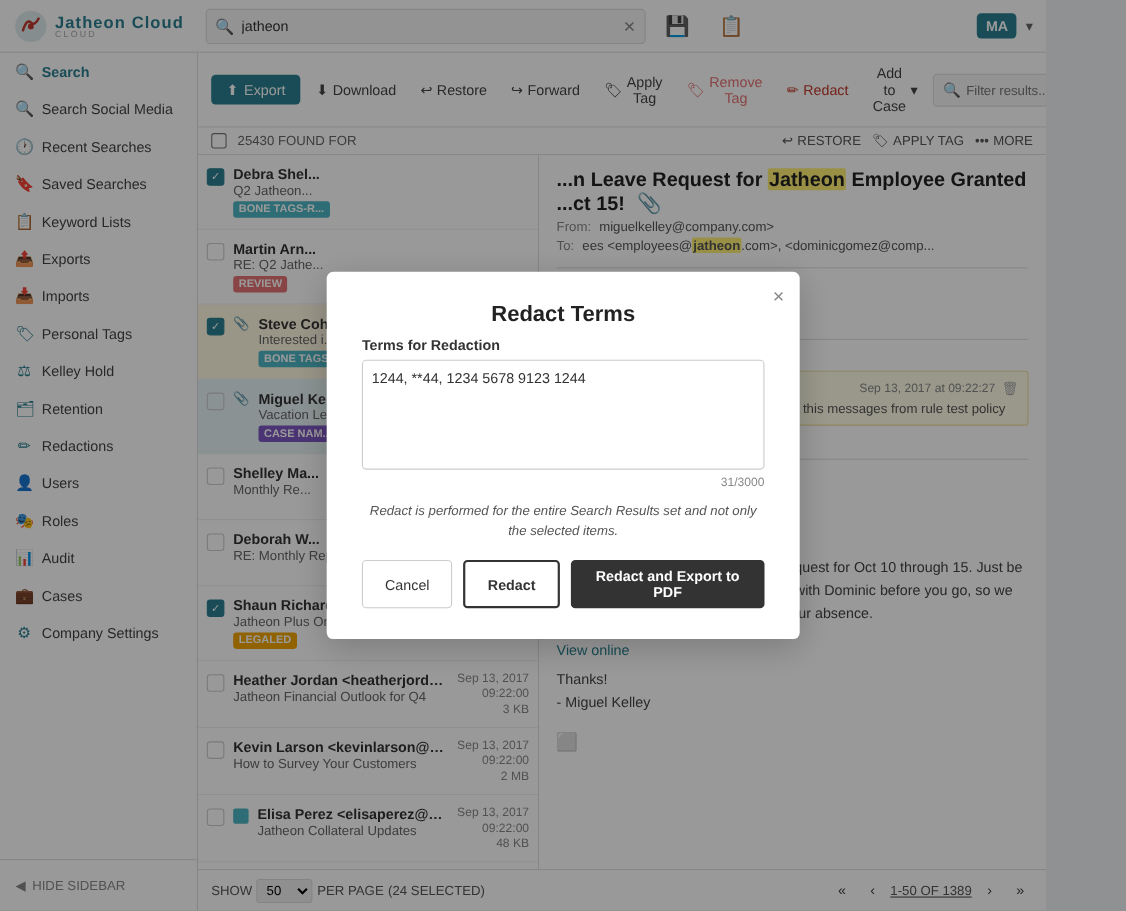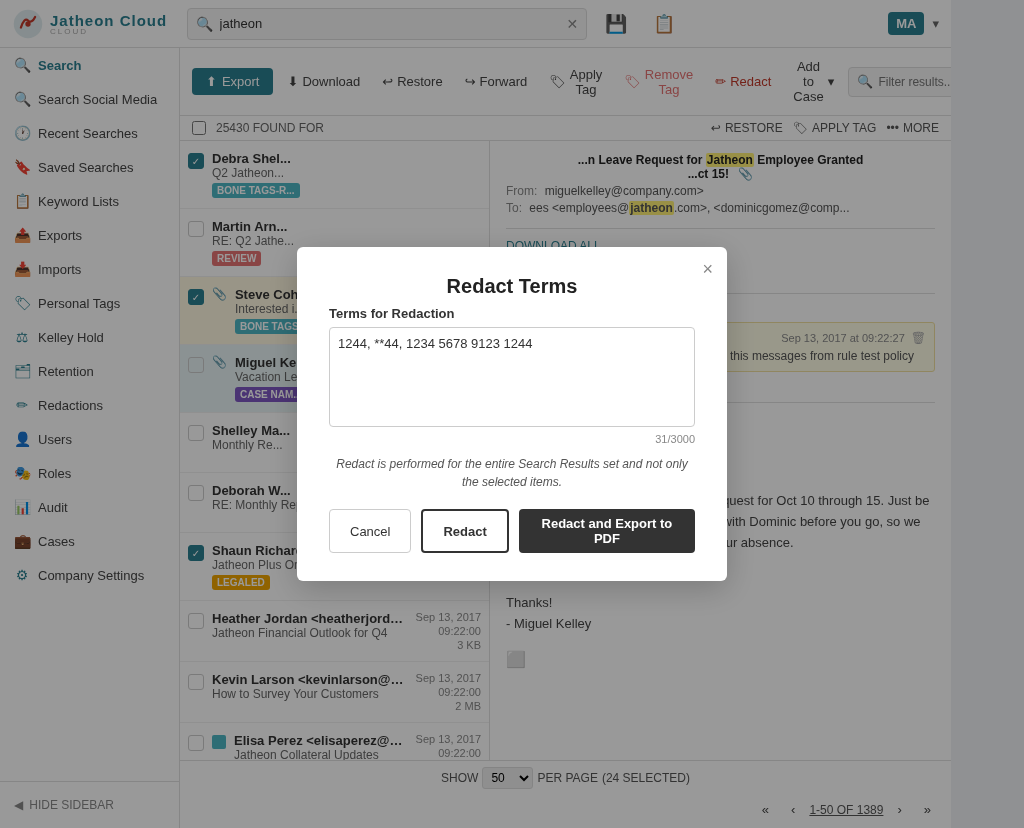--- a/index.html
+++ b/index.html
@@ -64,21 +64,21 @@
     .tag-legaled { background: #f0a500; }
     .email-right { display: flex; flex-direction: column; align-items: flex-end; gap: 2px; flex-shrink: 0; }
     .email-date { font-size: 11px; color: #888; }
     .email-size { font-size: 11px; color: #888; }
     .attach-icon { color: #aaa; font-size: 12px; }
     .tag-icon { color: #4db6c4; font-size: 12px; }
 
     
     .detail-panel { flex: 1; overflow-y: auto; background: #fff; padding: 12px 16px; }
     .detail-header { border-bottom: 1px solid #e0e0e0; padding-bottom: 10px; margin-bottom: 10px; }
-    .detail-subject { font-size: 12px; font-weight: 600; color: #222; text-align: center; }
+    .detail-subject { font-size: 18px; font-weight: 600; color: #222; }
     .highlight { background: #fff176; font-weight: 700; border-radius: 2px; padding: 0 1px; }
     .clip-icon { color: #aaa; margin-left: 6px; }
     .detail-field { font-size: 12px; color: #555; margin: 3px 0; }
     .detail-label { color: #888; margin-right: 4px; }
     .detail-actions { display: flex; gap: 8px; margin-bottom: 8px; align-items: center; }
     .btn-detail { font-size: 12px; border: none; background: none; color: #2a7f8f; cursor: pointer; }
     .attachments { display: flex; gap: 10px; margin: 8px 0; flex-wrap: wrap; }
     .attachment { display: flex; align-items: center; gap: 4px; background: #f5f5f5; border-radius: 3px; padding: 4px 8px; font-size: 12px; }
     .notes-section { margin-top: 10px; border-top: 1px solid #e0e0e0; padding-top: 8px; }
     .notes-title { font-size: 12px; font-weight: 700; color: #666; margin-bottom: 6px; }
@@ -108,21 +108,21 @@
     .char-count { text-align: right; font-size: 11px; color: #888; margin-top: 3px; margin-bottom: 10px; }
     .modal-note { font-size: 12px; color: #555; text-align: center; line-height: 1.5; margin-bottom: 18px; font-style: italic; }
     .modal-actions { display: flex; justify-content: center; gap: 10px; }
     .btn-cancel { background: none; border: 1px solid #ccc; border-radius: 4px; padding: 7px 20px; font-size: 13px; cursor: pointer; color: #333; }
     .btn-redact { background: none; border: 2px solid #333; border-radius: 4px; padding: 7px 20px; font-size: 13px; font-weight: 600; cursor: pointer; color: #333; }
     .btn-redact-export { background: #333; border: none; border-radius: 4px; padding: 7px 20px; font-size: 13px; font-weight: 600; cursor: pointer; color: #fff; }
 
     
     .show-select { display: flex; align-items: center; gap: 4px; font-size: 12px; color: #555; }
     .show-select select { font-size: 12px; border: 1px solid #ddd; border-radius: 3px; padding: 2px 4px; }
-    .bottom-bar { display: flex; align-items: center; padding: 6px 12px; background: #fff; border-top: 1px solid #e0e0e0; flex-shrink: 0; gap: 8px; flex-direction: column; }
+    .bottom-bar { display: flex; align-items: center; padding: 6px 12px; background: #fff; border-top: 1px solid #e0e0e0; flex-shrink: 0; gap: 8px; }
   </style>
 </head>
 <body>
 
 <div class="app">
   <div class="top-bar">
     <div class="logo">
       <svg class="logo-icon" viewBox="0 0 36 36">
         <ellipse cx="18" cy="18" rx="16" ry="16" fill="#2a7f8f" opacity="0.15"></ellipse>
         <path d="M10 22 Q14 10 18 14 Q22 18 26 10" stroke="#c0392b" stroke-width="2.5" fill="none" stroke-linecap="round"></path>

